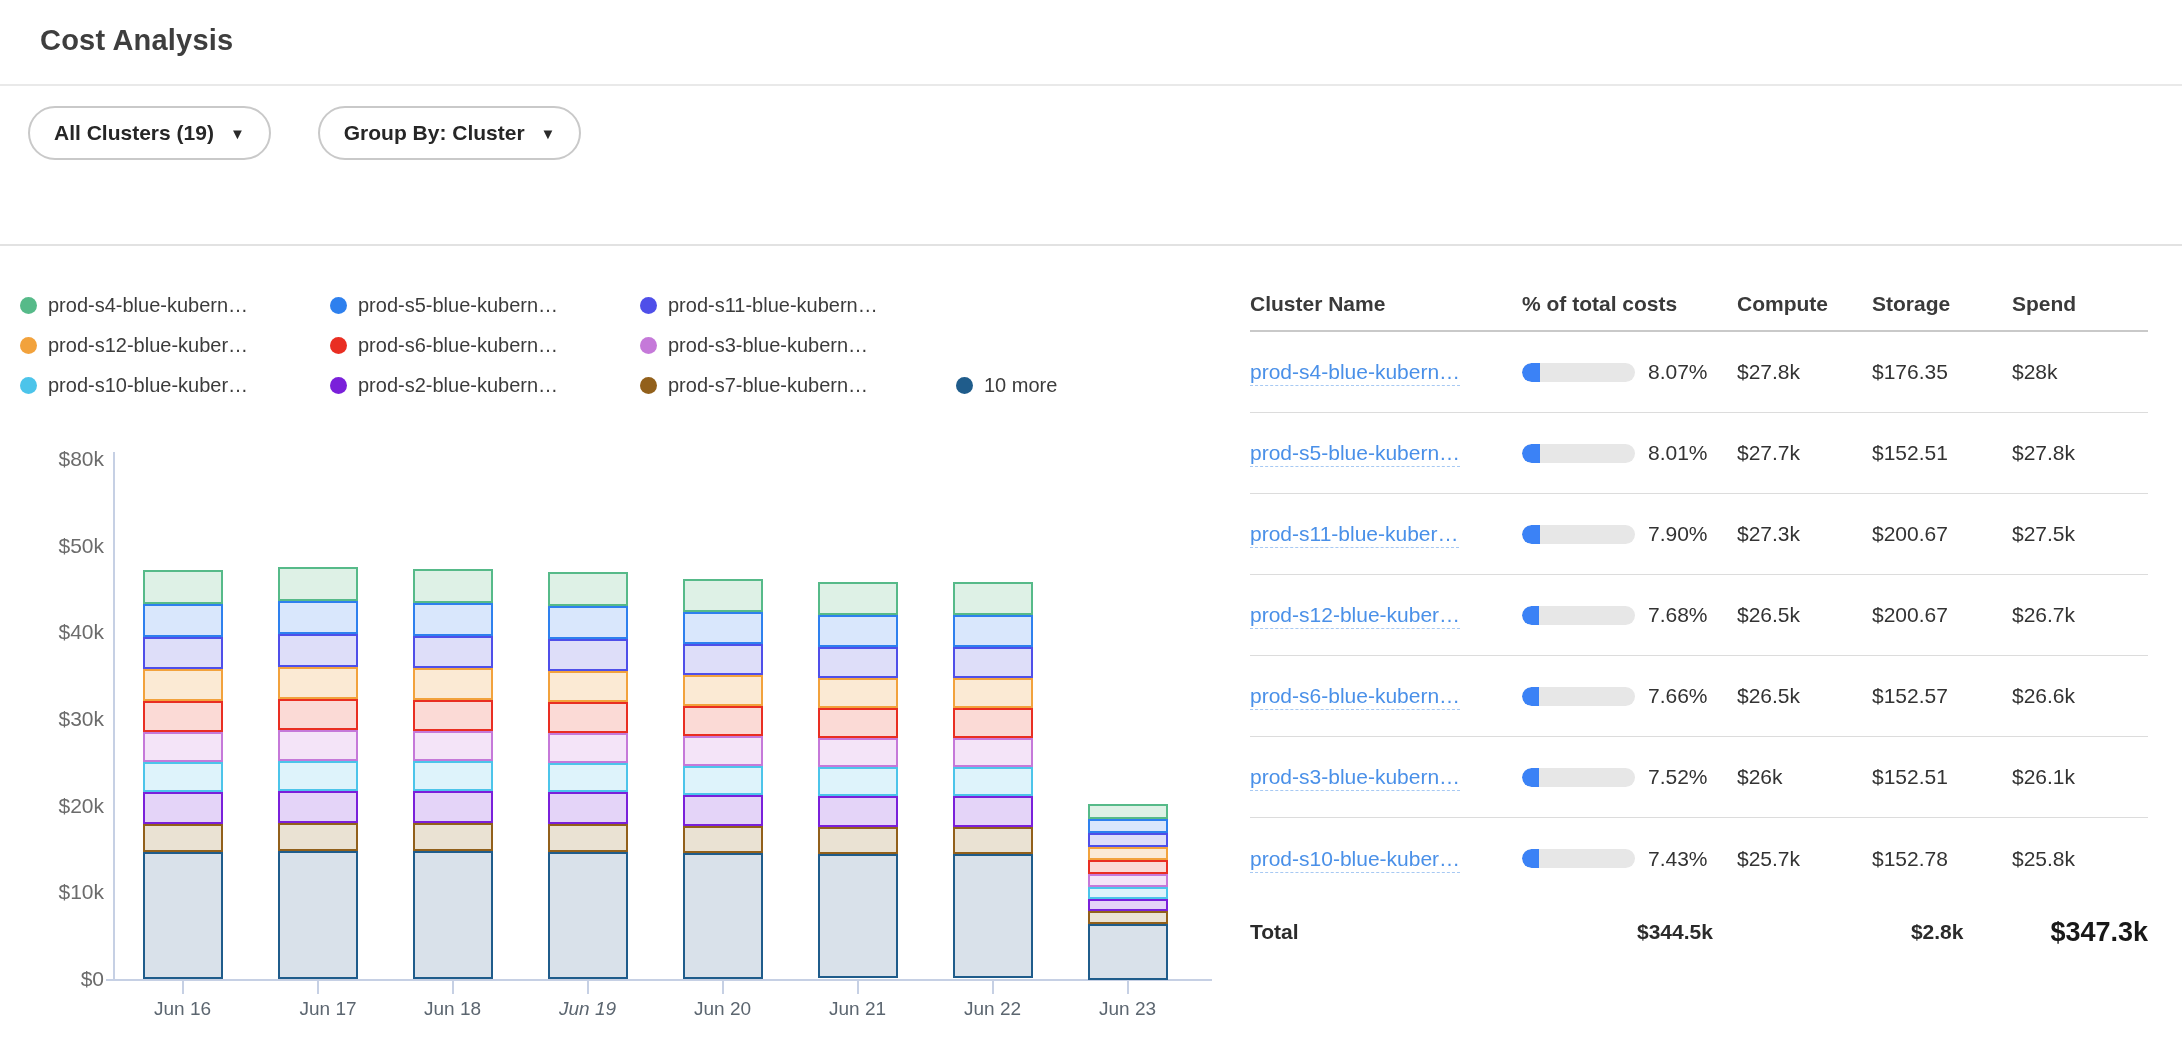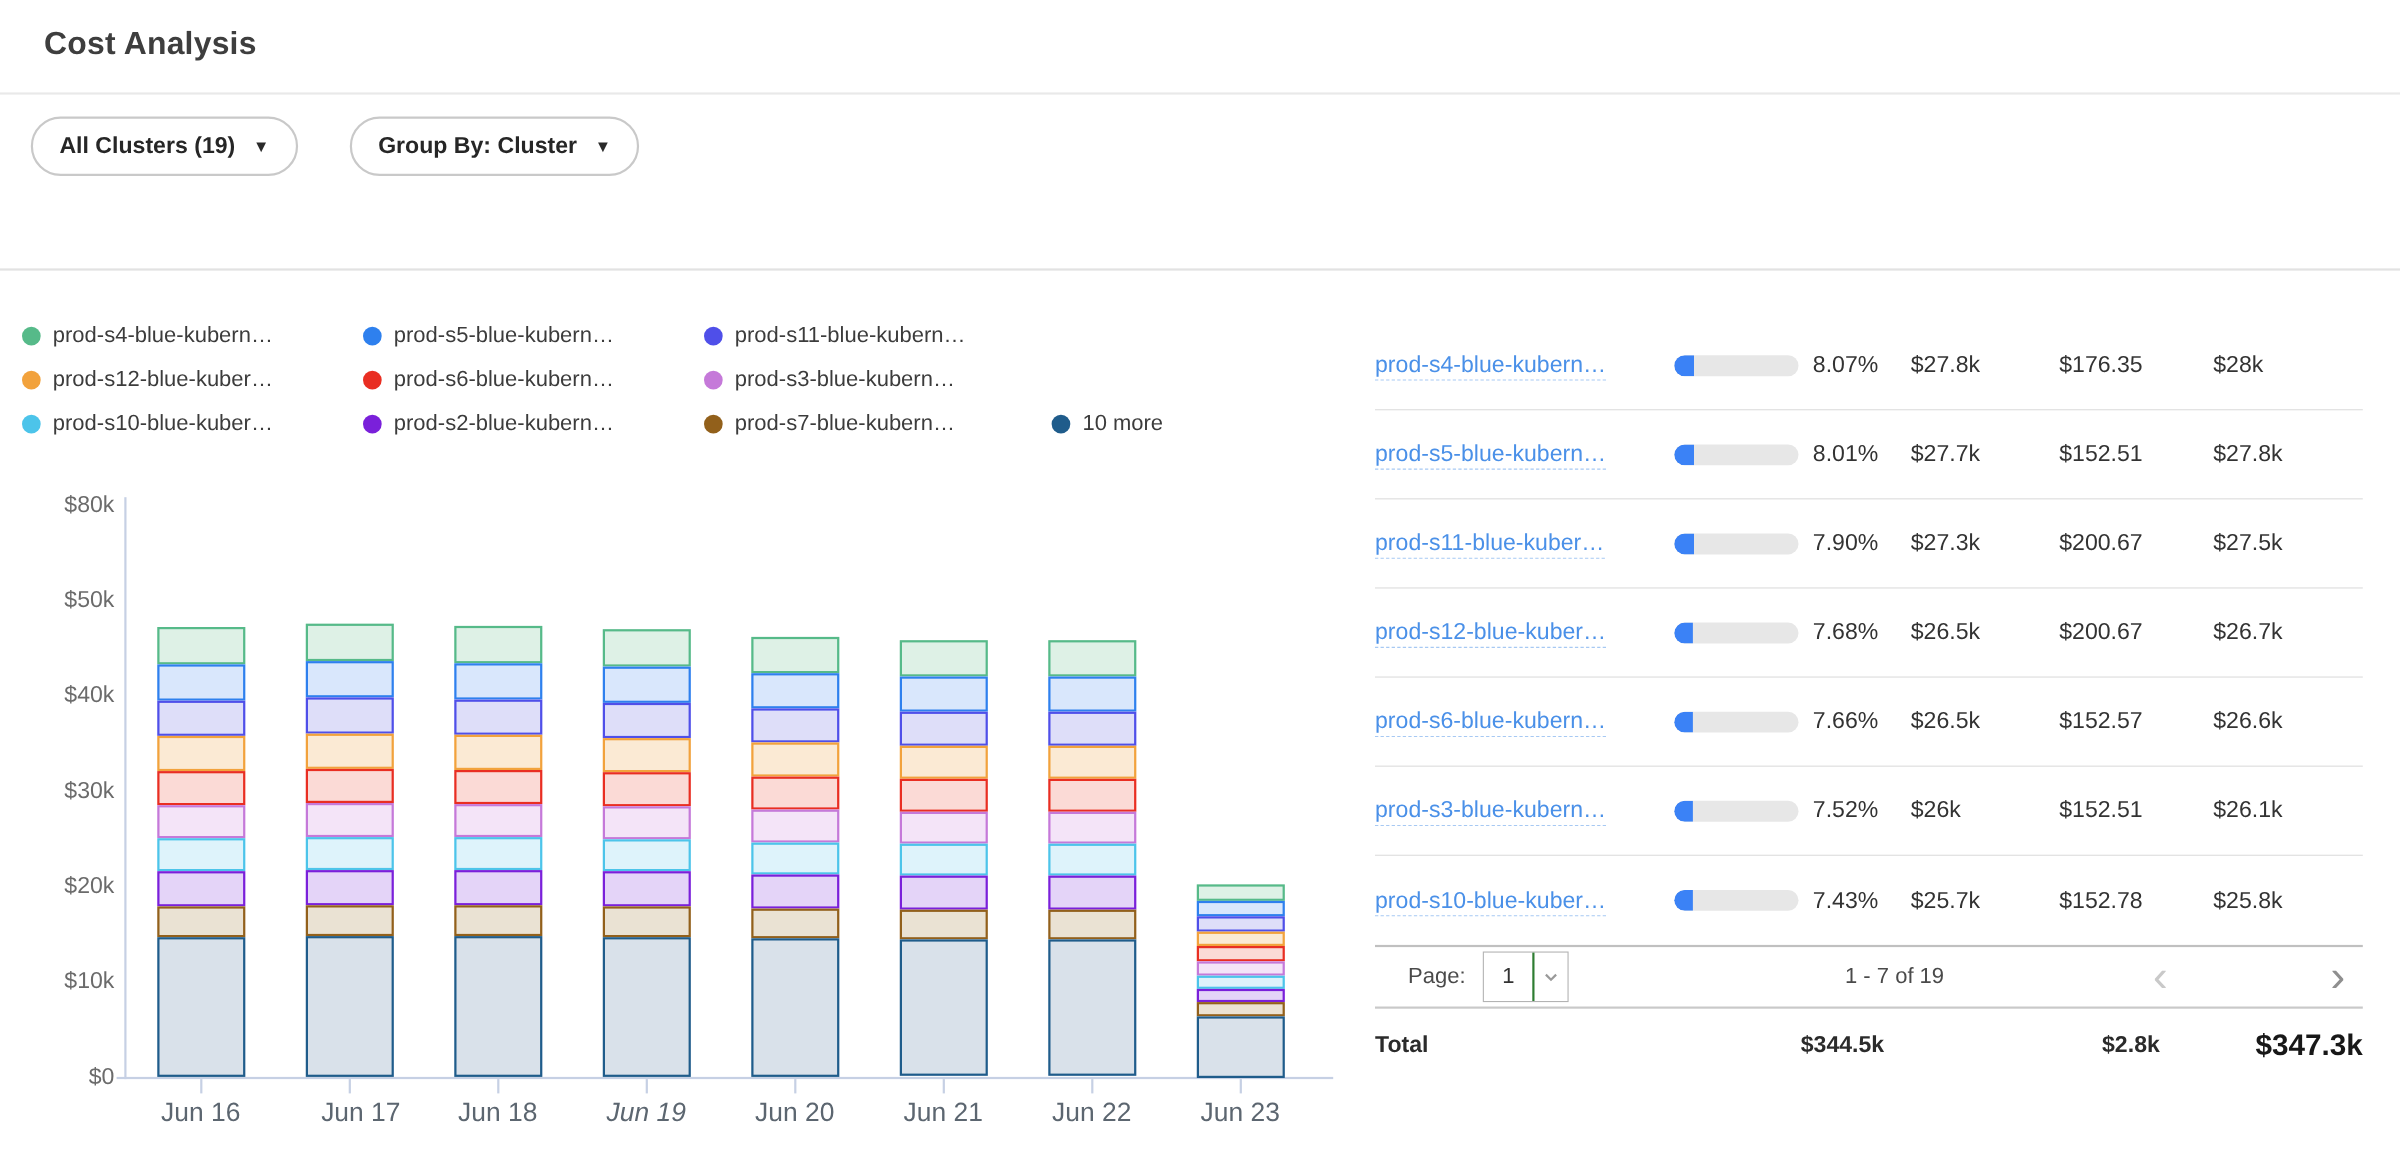--- a/index.html
+++ b/index.html
@@ -36,21 +36,21 @@
   .legend-item { display:flex; align-items:center; width:310px; height:26px; cursor:pointer; }
   .legend-item.more { width:auto; margin-left:6px; }
   .legend-dot { width:17px; height:17px; border-radius:50%; margin-right:11px; flex:0 0 auto; }
   .legend-label { font-size:20px; color:#3c3c3c; white-space:nowrap; }
 
   
   #chart { position:relative; width:1200px; height:612px; margin-top:18px; }
   .axis { position:absolute; background:#c6d0e4; }
   .y-tick-label { position:absolute; width:84px; text-align:right; font-size:21px; color:#6b6b6b; }
   .x-tick { position:absolute; width:2px; height:13px; background:#c6d0e4; }
-  .x-tick-label { position:absolute; width:130px; text-align:center; font-size:24px; color:#5c6670; }
+  .x-tick-label { position:absolute; width:130px; text-align:center; font-size:19px; color:#5c6670; }
   .bar-group { position:absolute; width:80px; display:flex; flex-direction:column; }
   .bar-seg { width:100%; border-style:solid; border-width:2px; }
 
   
   .table-panel { flex:1; padding:46px 34px 0 28px; }
   .tgrid { display:grid; grid-template-columns:272px 215px 135px 140px 1fr; align-items:center; }
   .thead { font-size:21px; font-weight:600; color:#3a3a3a; padding-bottom:14px; border-bottom:2px solid #c9c9c9; }
   .trow { height:81px; border-bottom:1px solid #dcdcdc; font-size:21px; color:#333; }
   .trow:last-child { border-bottom:none; }
   .cluster-link {
@@ -266,20 +266,27 @@
           <div class="bar-seg" style="height: 13px; border-color: rgb(197, 121, 217); background: rgb(244, 228, 248);"></div>
           <div class="bar-seg" style="height: 12px; border-color: rgb(76, 196, 234); background: rgb(222, 243, 251);"></div>
           <div class="bar-seg" style="height: 12px; border-color: rgb(122, 32, 218); background: rgb(228, 212, 248);"></div>
           <div class="bar-seg" style="height: 13px; border-color: rgb(146, 96, 27); background: rgb(234, 226, 211);"></div>
           <div class="bar-seg" style="height: 56px; border-color: rgb(31, 92, 139); background: rgb(217, 225, 234);"></div>
         </div>
       </div>
   </section>
 
   <section class="table-panel">
+    <div class="tgrid thead">
+      <div>Cluster Name</div>
+      <div>% of total costs</div>
+      <div>Compute</div>
+      <div>Storage</div>
+      <div>Spend</div>
+    </div>
 
     <div id="table-body">
         <div class="tgrid trow">
           <div><span class="cluster-link">prod-s4-blue-kubern…</span></div>
           <div class="pct-cell">
             <span class="pct-bar">
               <span class="pct-fill" style="display: block; width: 16.14%;"></span>
             </span>
             <span>8.07%</span>
           </div>
@@ -354,35 +361,20 @@
               <span class="pct-fill" style="display: block; width: 14.86%;"></span>
             </span>
             <span>7.43%</span>
           </div>
           <div>$25.7k</div>
           <div>$152.78</div>
           <div>$25.8k</div>
         </div>
       </div>
 
-    <div class="pagination">
-      <span class="page-label">Page:</span>
-      <div class="page-select">
-        <span class="page-num">1</span>
-        <span class="page-divider"></span>
-        <span class="page-chevron">
-          <svg width="16" height="16" viewBox="0 0 24 24" fill="none">
-            <polyline points="5,9 12,16 19,9" stroke="#9a9a9a" stroke-width="3" fill="none"></polyline>
-          </svg>
-        </span>
-      </div>
-      <span class="page-range">1 - 7 of 19</span>
-      <span class="pg-btn pg-prev">‹</span>
-      <span class="pg-btn pg-next">›</span>
-    </div>
 
     <div class="total-row">
       <span class="total-label">Total</span>
       <span class="total-compute">$344.5k</span>
       <span class="total-storage">$2.8k</span>
       <span class="total-spend">$347.3k</span>
     </div>
   </section>
 </div>
 

